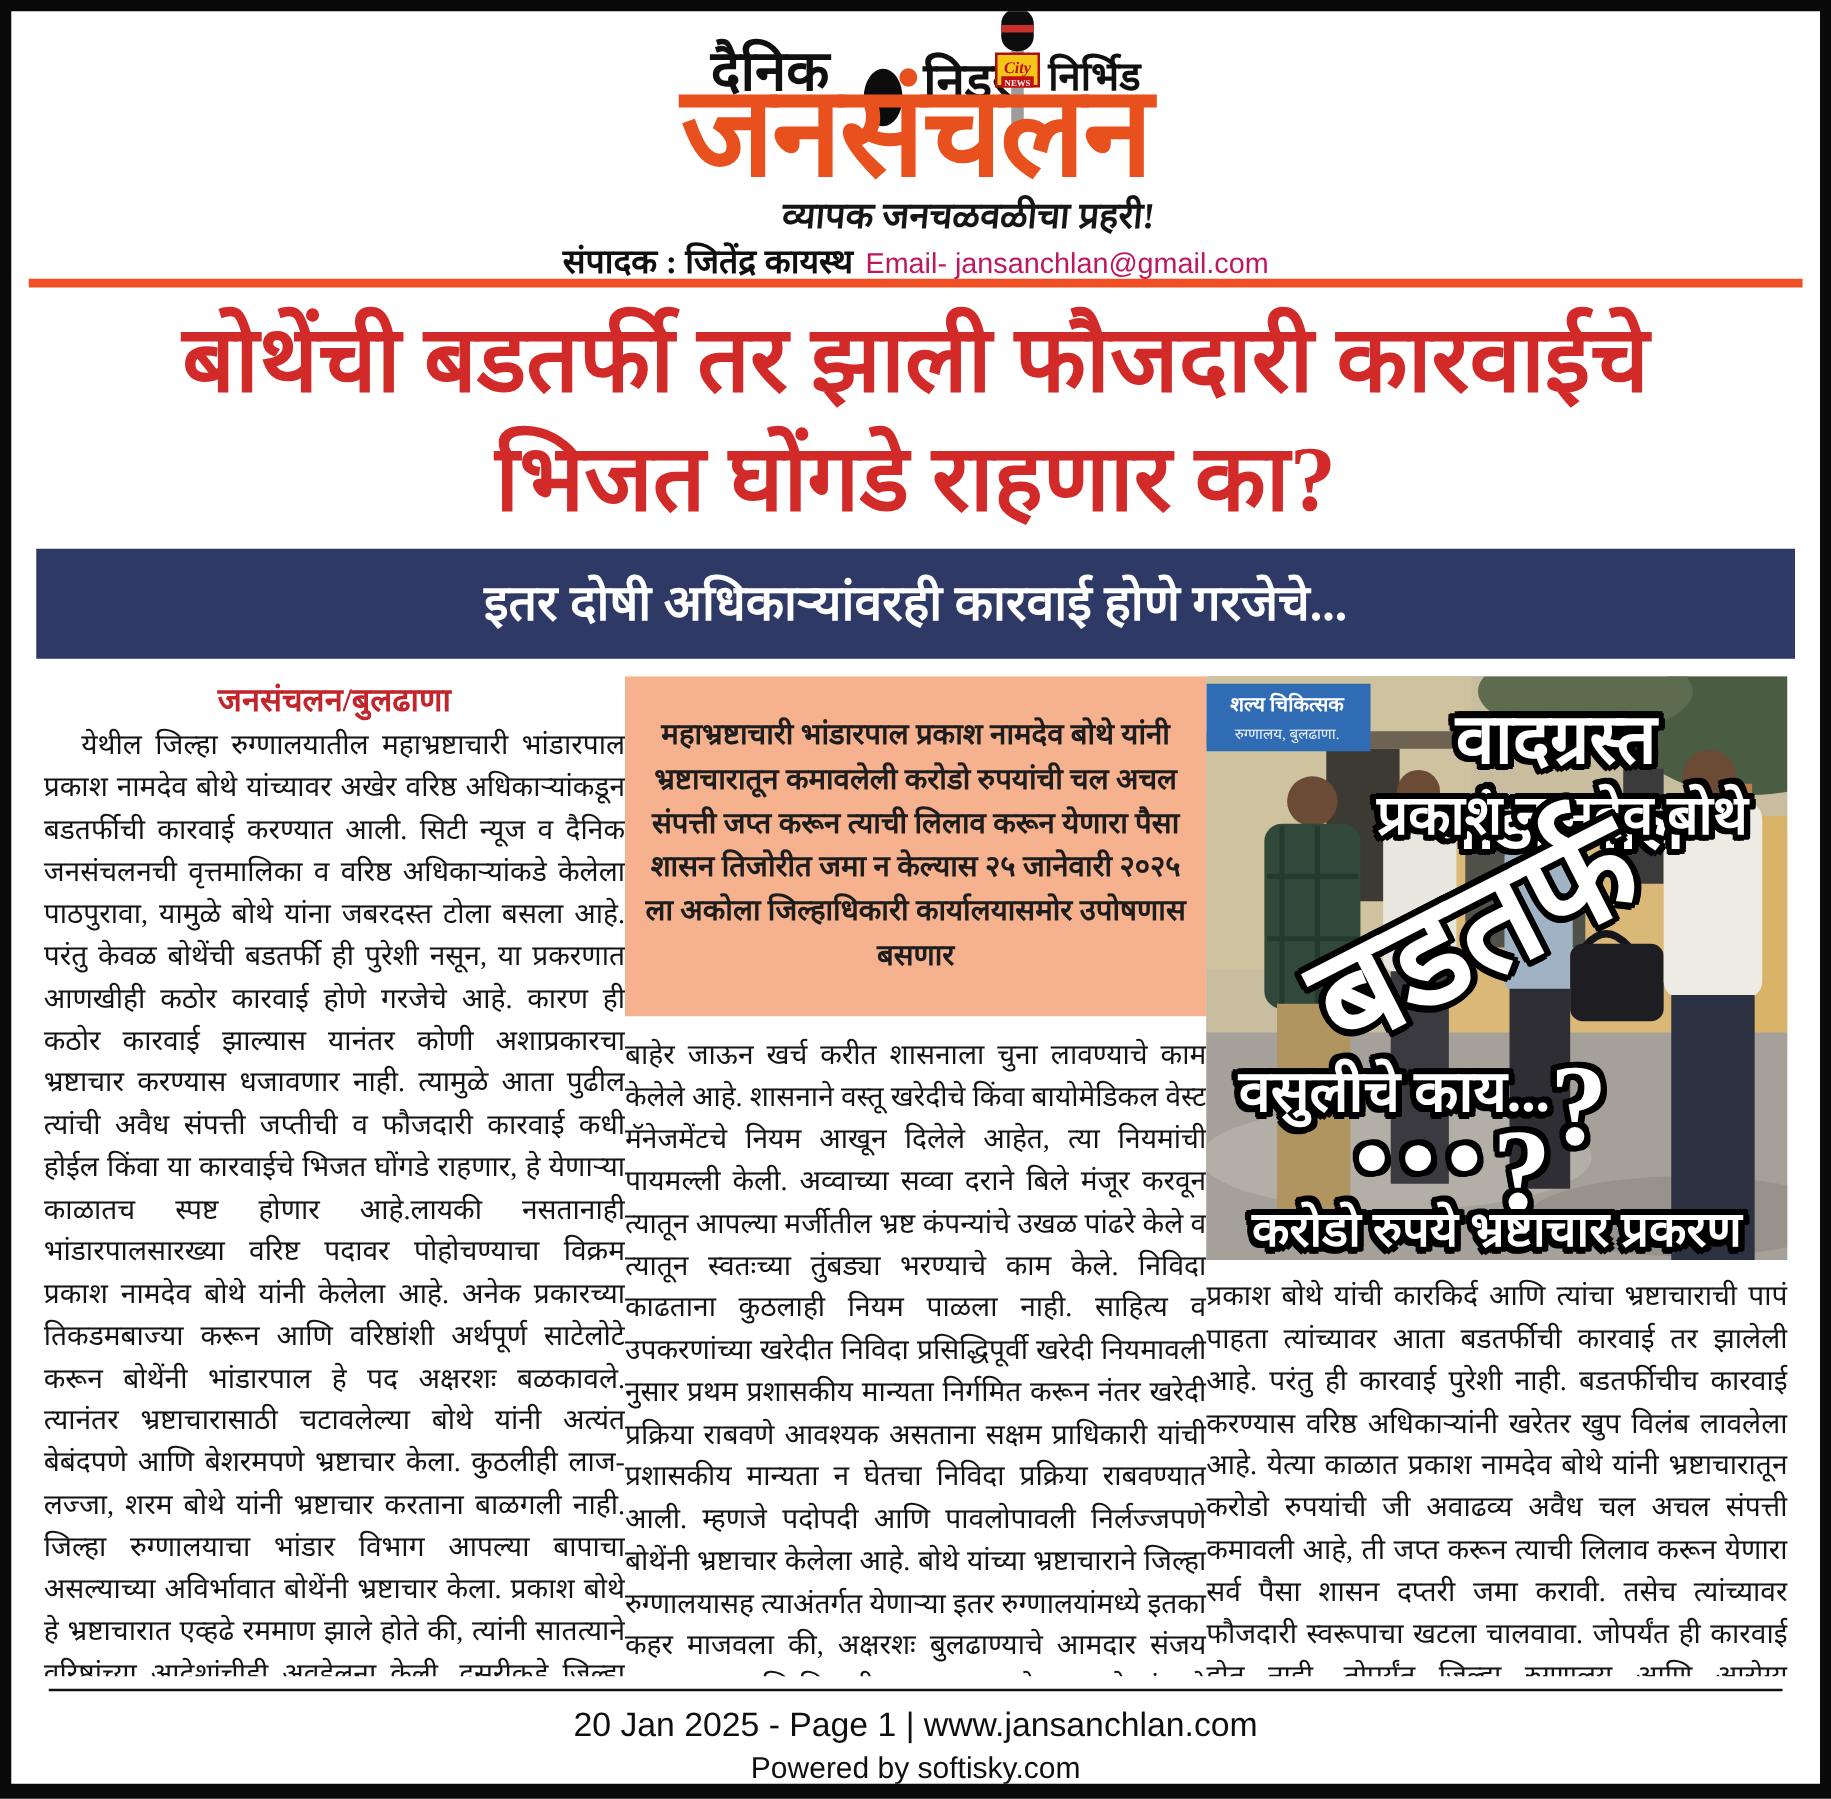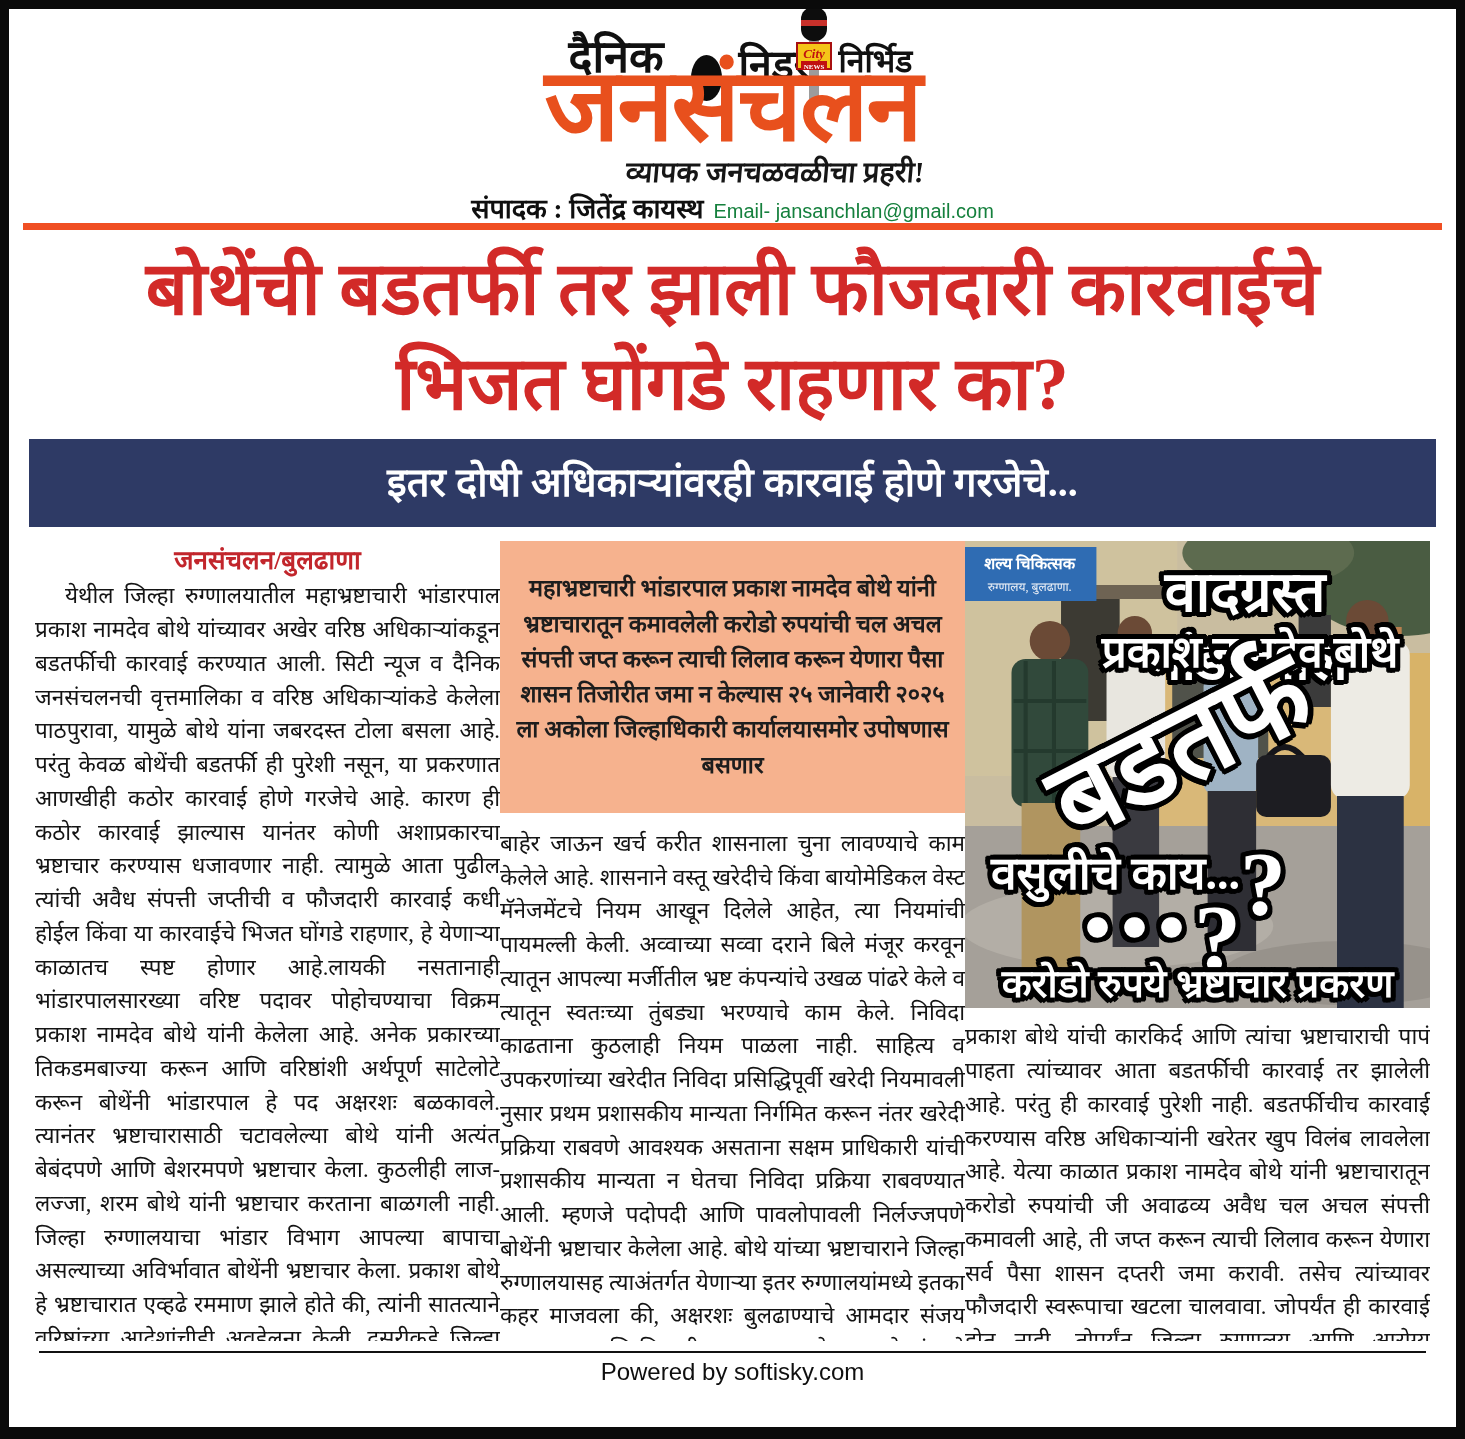--- a/index.html
+++ b/index.html
@@ -13,21 +13,21 @@
   .m-dainik{position:absolute;left:86px;top:24px;font-size:45px;font-weight:bold;color:#101010;line-height:1;}
   .m-dot{position:absolute;left:208px;top:44px;width:31px;height:46px;background:#0c0c0c;border-radius:50%;}
   .m-nidar{position:absolute;left:256px;top:34px;font-size:41px;font-weight:bold;color:#101010;line-height:1;}
   .m-mic{position:absolute;left:312px;top:-4px;width:38px;height:100px;}
   .m-nirbhid{position:absolute;left:356px;top:34px;font-size:32px;font-weight:bold;color:#101010;line-height:1;}
   .m-title{position:absolute;left:0;top:40px;width:100%;text-align:center;
     font-size:101px;font-weight:800;color:var(--brand-orange,#e8501d);line-height:1.1;letter-spacing:-2px;}
   .m-tagline{position:absolute;right:58px;top:140px;font-size:29px;font-weight:bold;color:#161616;transform:skewX(-5deg);}
   .m-editorline{position:absolute;left:-120px;right:-120px;top:178px;text-align:center;white-space:nowrap;}
   .m-editorline .ed{font-size:27px;font-weight:bold;color:#0f0f0f;}
-  .m-editorline .em{font-size:20px;color:#15803d;font-family:"Liberation Sans",sans-serif;margin-left:6px;}
+  .m-editorline .em{font-size:23px;color:#be185d;font-family:"Liberation Sans",sans-serif;margin-left:6px;}
   
   .orange-rule{height:7px;background:var(--rule-orange,#f04f23);margin:0 14px;}
   .headline{margin:12px 24px 4px;text-align:center;color:var(--headline-red,#d22a28);
     font-weight:bold;font-size:74px;line-height:1.28;}
   .banner{margin:8px 20px 0;background:var(--banner-navy,#2e3a65);color:#ffffff;text-align:center;
     font-size:40px;font-weight:bold;height:88px;line-height:88px;}
   
   .columns{display:flex;gap:0;margin:14px 26px 0;height:800px;}
   .col{flex:1;overflow:hidden;position:relative;}
   .dateline{text-align:center;color:var(--dateline-red,#c2262c);font-weight:bold;font-size:26px;margin-bottom:2px;}
@@ -164,14 +164,15 @@
     </figure>
     <div class="body-text">प्रकाश बोथे यांची कारकिर्द आणि त्यांचा भ्रष्टाचाराची पापं पाहता त्यांच्यावर आता बडतर्फीची कारवाई तर झालेली आहे. परंतु ही कारवाई पुरेशी नाही. बडतर्फीचीच कारवाई करण्यास वरिष्ठ अधिकाऱ्यांनी खरेतर खुप विलंब लावलेला आहे. येत्या काळात प्रकाश नामदेव बोथे यांनी भ्रष्टाचारातून करोडो रुपयांची जी अवाढव्य अवैध चल अचल संपत्ती कमावली आहे, ती जप्त करून त्याची लिलाव करून येणारा सर्व पैसा शासन दप्तरी जमा करावी. तसेच त्यांच्यावर फौजदारी स्वरूपाचा खटला चालवावा. जोपर्यंत ही कारवाई होत नाही. तोपर्यंत जिल्हा रुग्णालय आणि आरोग्य विभागावर ताशेरे ओढण्याचे काम दैनिक जनसंचलन व सिटी न्यूज करीत राहणार आहे.</div>
 
   </section>
 
 </main>
 
 <div class="bottom-rule"></div>
 
 <footer class="footer">
+  <div class="f1">20 Jan 2025 - Page 1 | www.jansanchlan.com</div>
   <div class="f2">Powered by softisky.com</div>
 </footer>
 
 </body></html>

